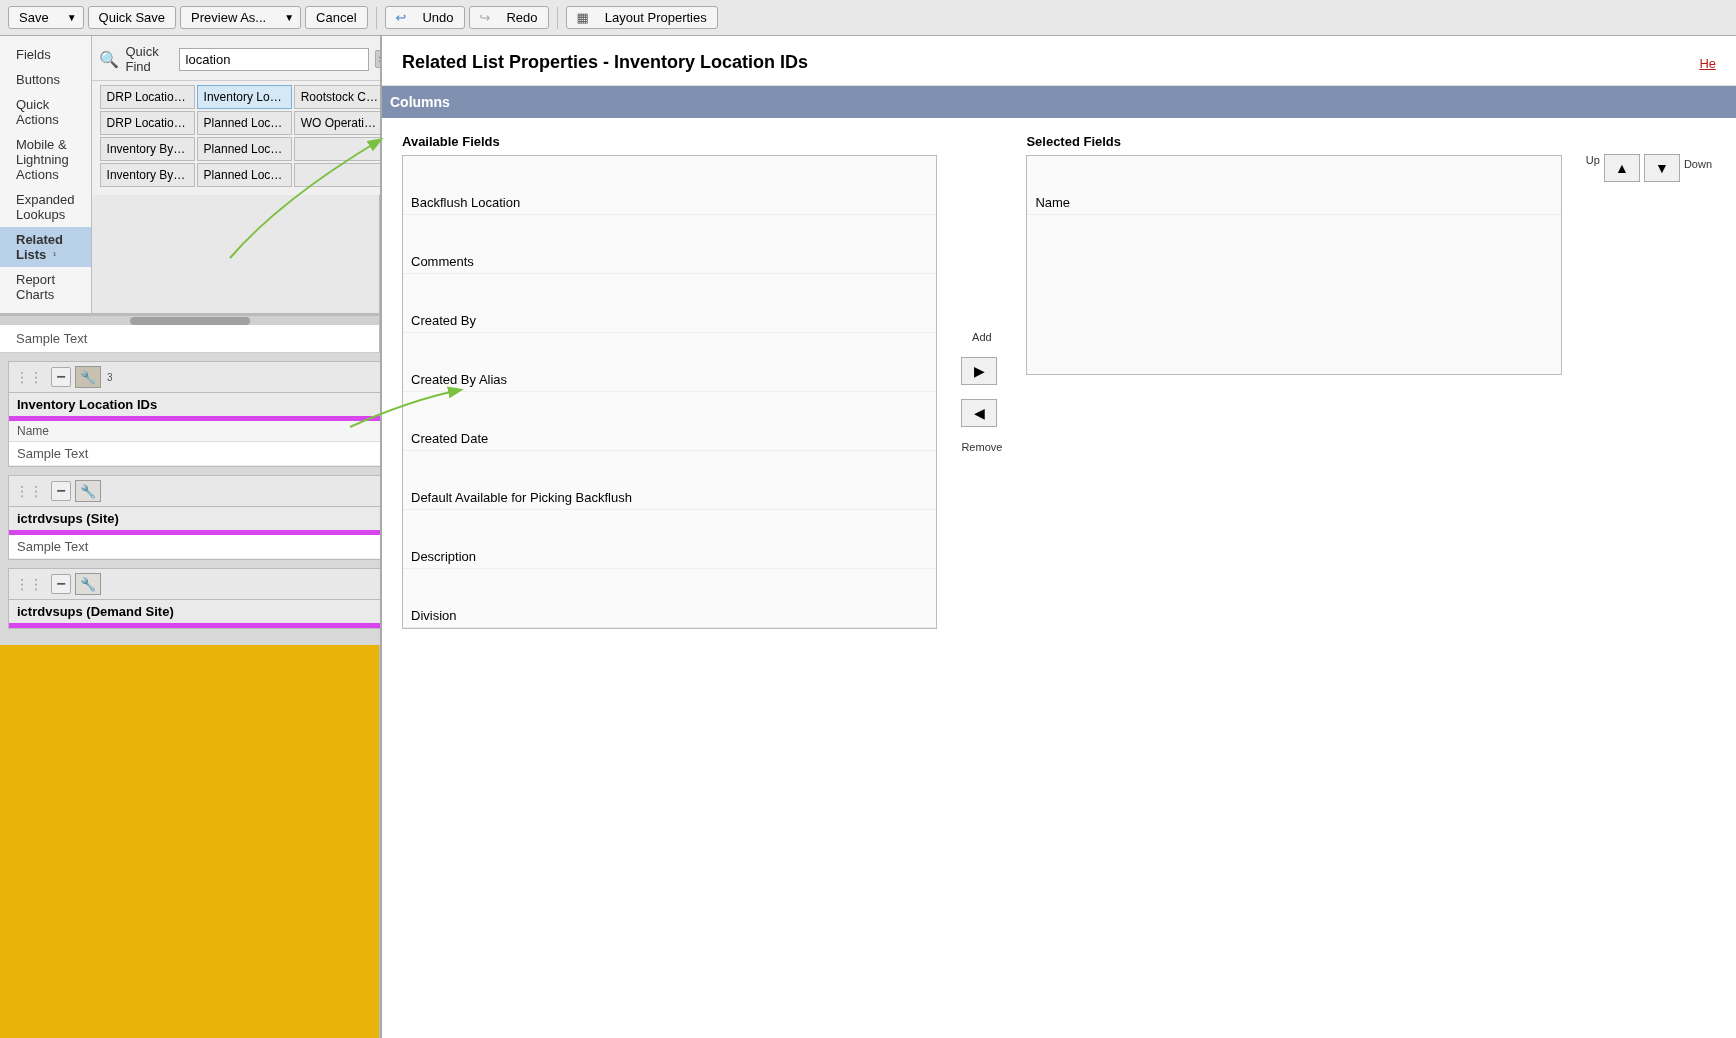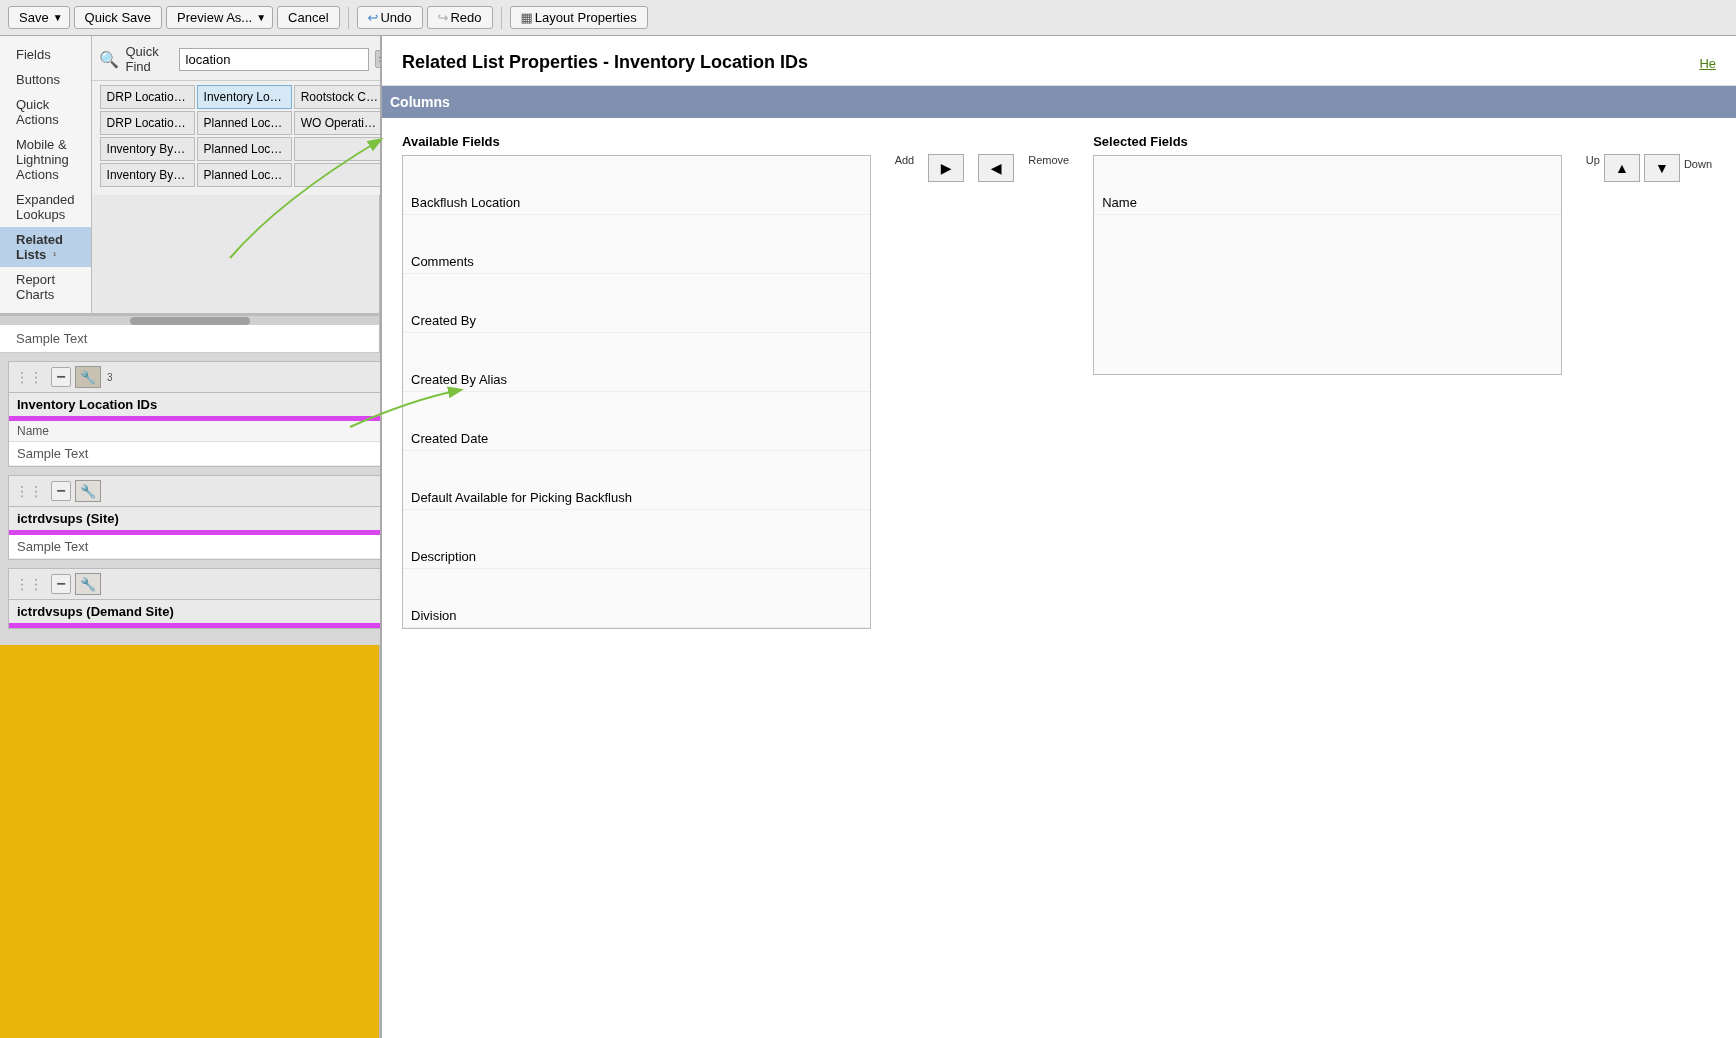--- a/index.html
+++ b/index.html
@@ -5,21 +5,21 @@
     * { box-sizing: border-box; margin: 0; padding: 0; }
     body { font-family: Arial, Helvetica, sans-serif; font-size: 13px; background: #d0d0d0; overflow: hidden; width: 1736px; height: 1038px; position: relative; }
 
     
     .toolbar {
       display: flex; align-items: center; gap: 4px;
       background: #e8e8e8; border-bottom: 1px solid #aaa;
       padding: 4px 8px; height: 36px;
     }
     .toolbar-btn {
-      display: flex; align-items: center; gap: 2px;
+      display: flex; align-items: center; gap: 16px;
       background: #f5f5f5; border: 1px solid #aaa;
       padding: 3px 10px; border-radius: 3px; cursor: pointer;
       font-size: 13px;
     }
     .toolbar-btn.dropdown { padding-right: 6px; }
     .toolbar-btn .caret { font-size: 10px; margin-left: 2px; }
     .toolbar-separator { width: 1px; background: #bbb; height: 22px; margin: 0 4px; }
 
     
     .main-area {
@@ -123,21 +123,21 @@
     
     .properties-panel {
       flex: 1; background: white; border-left: 2px solid #aaa;
       overflow-y: auto; padding: 0;
     }
     .properties-title {
       font-size: 18px; font-weight: bold; padding: 18px 20px 12px 20px;
       border-bottom: 1px solid #ddd;
     }
     .help-link {
-      color: #4d7c0f; text-decoration: underline; font-size: 13px;
+      color: #b91c1c; text-decoration: underline; font-size: 13px;
       padding: 8px 20px; display: block; text-align: right;
     }
 
     .section-header {
       background: #8090b0; color: white; font-weight: bold;
       font-size: 14px; padding: 8px 8px; margin-bottom: 0;
     }
     .section-desc {
       padding: 10px 16px; font-size: 13px; color: #333; border-bottom: 1px solid #ddd;
     }
@@ -323,21 +323,21 @@
           <div class="col-list-item">Comments</div>
           <div class="col-list-item">Created By</div>
           <div class="col-list-item">Created By Alias</div>
           <div class="col-list-item">Created Date</div>
           <div class="col-list-item">Default Available for Picking Backflush</div>
           <div class="col-list-item">Description</div>
           <div class="col-list-item">Division</div>
         </div>
       </div>
 
-      <div style="display:flex; flex-direction:row; justify-content:center; gap:14px; padding:20px 4px 0 4px;">
+      <div style="display:flex; flex-direction:column; justify-content:center; gap:14px; padding:20px 4px 0 4px;">
         <div style="font-size:11px; color:#333; text-align:center;">Add</div>
         <button class="transfer-btn">▶</button>
         <button class="transfer-btn">◀</button>
         <div style="font-size:11px; color:#333; text-align:center;">Remove</div>
       </div>
 
       <div class="col-box">
         <div class="col-box-label">Selected Fields</div>
         <div class="col-list-container">
           <div class="col-list-item">Name</div>

